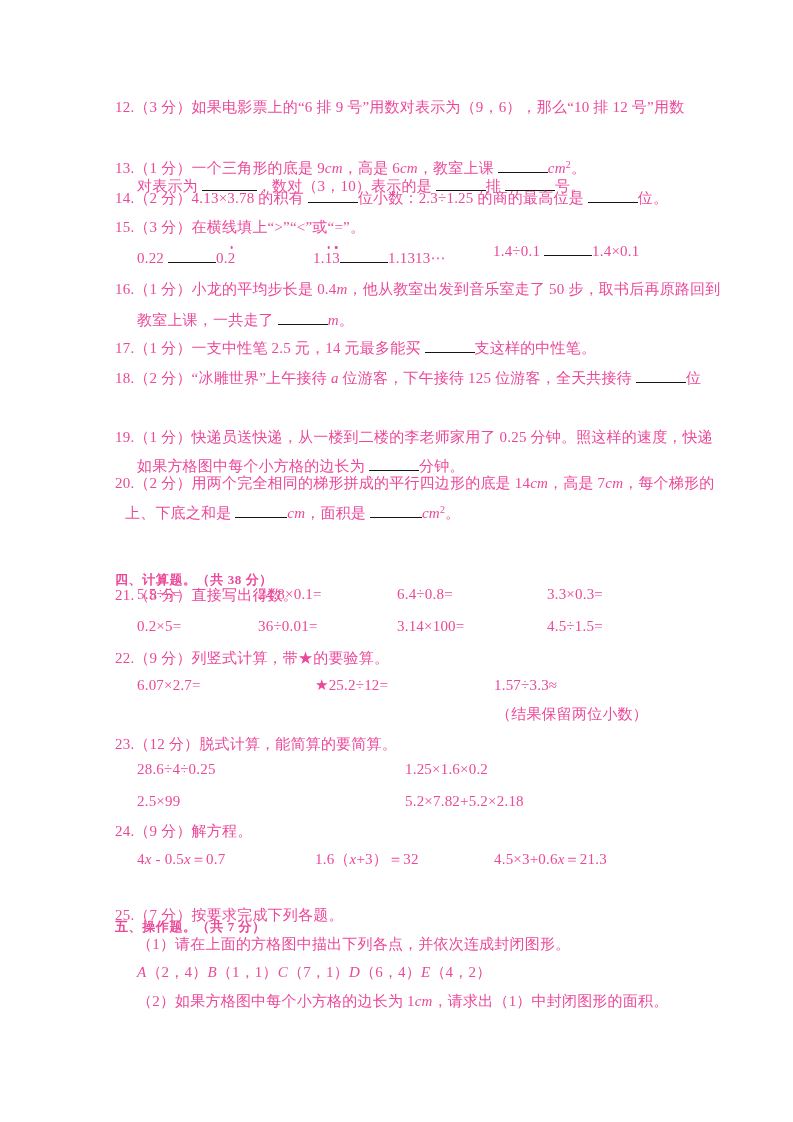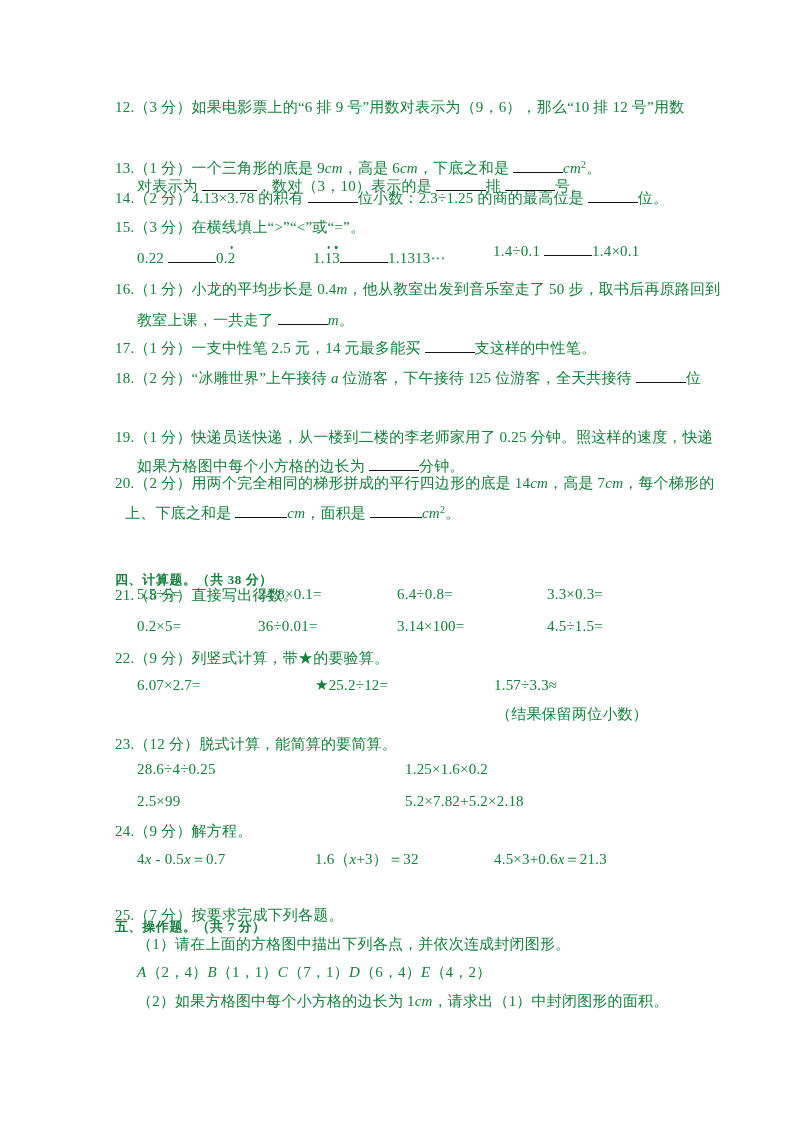--- a/index.html
+++ b/index.html
@@ -34,24 +34,24 @@
     left:50%;top:-3px;
     transform:translateX(-50%);
     width:2.6px;height:2.6px;
     border-radius:50%;
     background:currentColor;
   }
 </style>
 </head>
 <body>
 
-<div id="page" style="background: rgb(255, 255, 255); color: #15803d;">
+<div id="page" style="background: rgb(255, 255, 255); color: #ec4899;">
     <div class="line" style="left: 115px; top: 98px;"><span>12.（3 分）如果电影票上的“6 排 9 号”用数对表示为（9，6），那么“10 排 12 号”用数</span></div>
     <div class="line" style="left: 137px; top: 128px; margin-top: 48px;"><span>对表示为 </span><span class="blank" style="width: 55px;"></span><span>，数对（3，10）表示的是 </span><span class="blank" style="width: 50px;"></span><span>排 </span><span class="blank" style="width: 50px;"></span><span>号。</span></div>
-    <div class="line" style="left: 115px; top: 158px;"><span>13.（1 分）一个三角形的底是 9</span><span class="it">cm</span><span>，高是 6</span><span class="it">cm</span><span>，下底之和是 </span><span class="blank" style="width: 50px;"></span><span class="it">cm</span><span class="sup">2</span><span>。</span></div>
+    <div class="line" style="left: 115px; top: 158px;"><span>13.（1 分）一个三角形的底是 9</span><span class="it">cm</span><span>，高是 6</span><span class="it">cm</span><span>，教室上课 </span><span class="blank" style="width: 50px;"></span><span class="it">cm</span><span class="sup">2</span><span>。</span></div>
     <div class="line" style="left: 115px; top: 188px;"><span>14.（2 分）4.13×3.78 的积有 </span><span class="blank" style="width: 50px;"></span><span>位小数：2.3÷1.25 的商的最高位是 </span><span class="blank" style="width: 50px;"></span><span>位。</span></div>
     <div class="line" style="left: 115px; top: 218px;"><span>15.（3 分）在横线填上“&gt;”“&lt;”或“=”。</span></div>
     <div class="line" style="left: 137px; top: 248px;"><span>0.22 </span><span class="blank" style="width: 48px;"></span><span>0.</span><span><span class="rd">2</span></span></div>
     <div class="line" style="left: 313px; top: 248px;"><span>1.</span><span><span class="rd">1</span><span class="rd">3</span></span><span class="blank" style="width: 48px;"></span><span>1.1313⋯</span></div>
     <div class="line" style="left: 493px; top: 241px;"><span>1.4÷0.1 </span><span class="blank" style="width: 48px;"></span><span>1.4×0.1</span></div>
     <div class="line" style="left: 115px; top: 280px;"><span>16.（1 分）小龙的平均步长是 0.4</span><span class="it">m</span><span>，他从教室出发到音乐室走了 50 步，取书后再原路回到</span></div>
     <div class="line" style="left: 137px; top: 310px;"><span>教室上课，一共走了 </span><span class="blank" style="width: 50px;"></span><span class="it">m</span><span>。</span></div>
     <div class="line" style="left: 115px; top: 338px;"><span>17.（1 分）一支中性笔 2.5 元，14 元最多能买 </span><span class="blank" style="width: 50px;"></span><span>支这样的中性笔。</span></div>
     <div class="line" style="left: 115px; top: 368px;"><span>18.（2 分）“冰雕世界”上午接待 </span><span class="it">a</span><span> 位游客，下午接待 125 位游客，全天共接待 </span><span class="blank" style="width: 50px;"></span><span>位</span></div>
     <div class="line" style="left: 115px; top: 428px;"><span>19.（1 分）快递员送快递，从一楼到二楼的李老师家用了 0.25 分钟。照这样的速度，快递</span></div>

